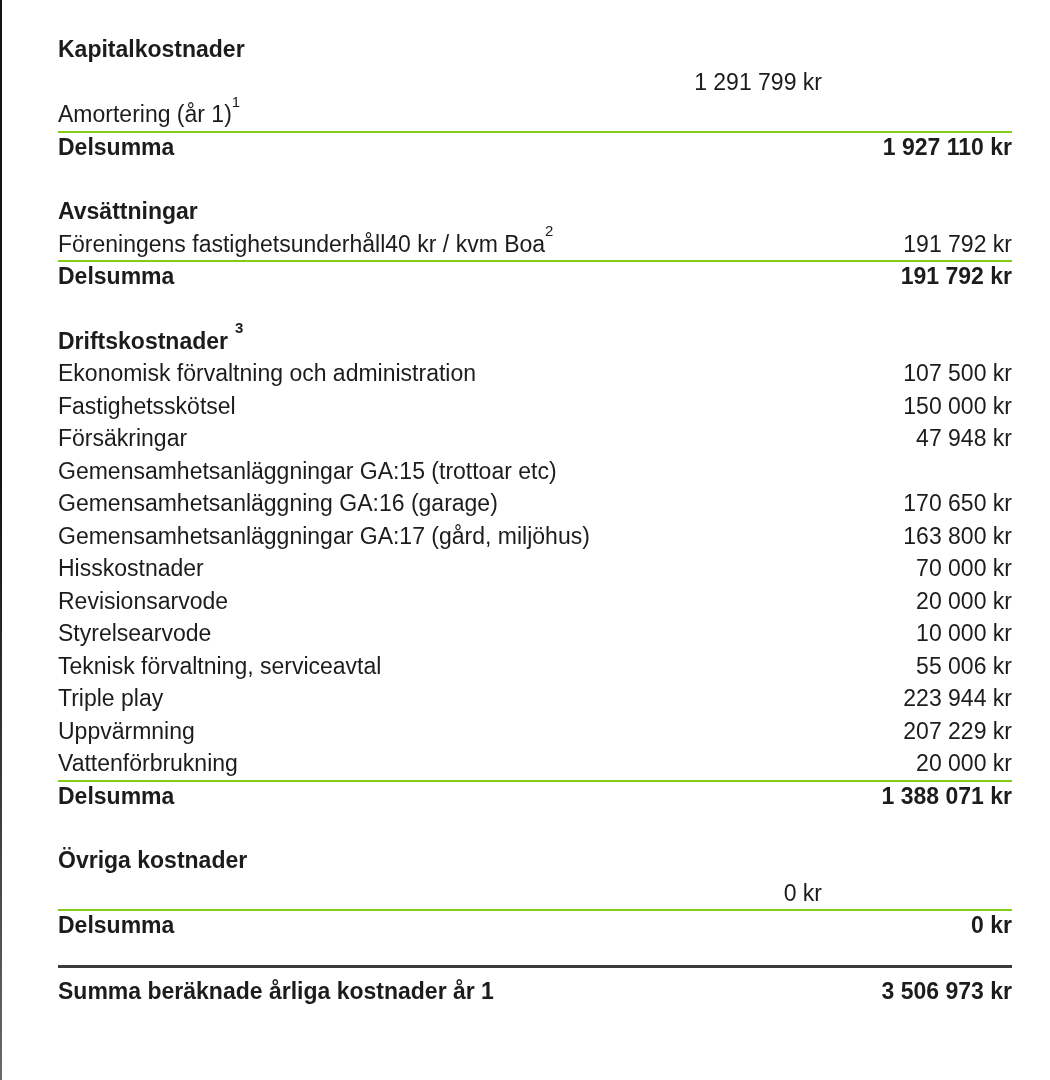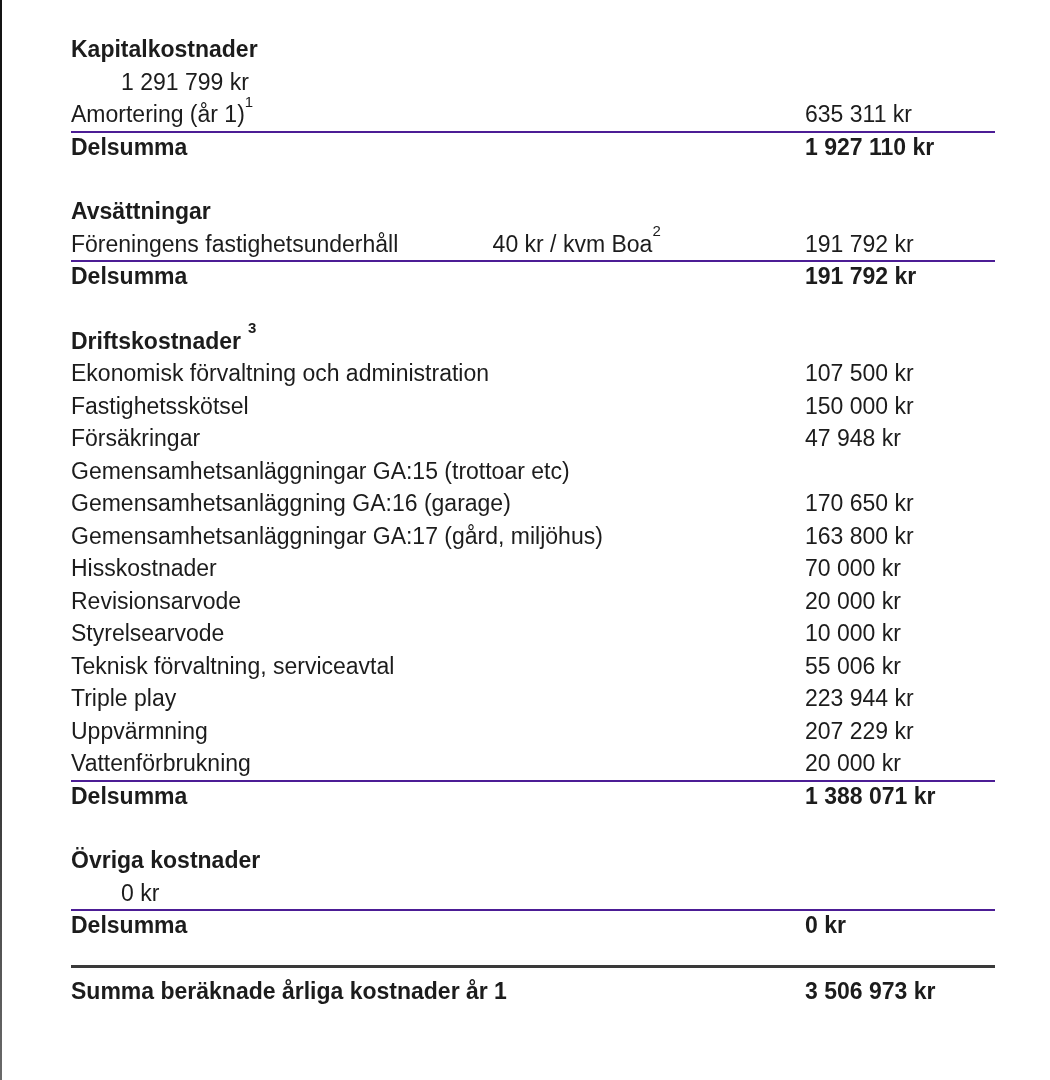--- a/index.html
+++ b/index.html
@@ -19,24 +19,24 @@
   .scan-edge {
     position: absolute;
     left: 0;
     top: 0;
     width: 2px;
     height: 100%;
     background: linear-gradient(#141414 0%, #141414 45%, #3c3c3c 75%, #6a6a6a 100%);
   }
   .content {
     position: absolute;
-    left: 16px;
+    left: 3px;
     top: 0;
     right: 0;
-    padding: 33px 55px 0 55px;
+    padding: 33px 38px 0 55px;
     font-size: 23px;
     line-height: 32.5px;
   }
   .section { margin: 0; }
   .section + .section { margin-top: 32px; }
 
   .section-title {
     font-weight: bold;
   }
   .section-title sup {
@@ -48,24 +48,24 @@
     line-height: 0;
     position: relative;
     top: -0.45em;
   }
   .row {
     display: grid;
     grid-template-columns: auto 1fr 190px;
     align-items: baseline;
   }
   .row .label   { white-space: nowrap; }
-  .row .middle  { text-align: center; padding-right: 50px; white-space: nowrap; }
-  .row .value   { text-align: left; white-space: nowrap; }
+  .row .middle  { text-align: left; padding-right: 50px; white-space: nowrap; }
+  .row .value   { text-align: right; white-space: nowrap; }
   .row.underline {
-    border-bottom: 2px solid #4c1d95;
+    border-bottom: 2px solid #84cc16;
     margin-bottom: -2px;
   }
   .row.subtotal .label,
   .row.subtotal .value {
     font-weight: bold;
   }
   .total-rule {
     border-top: 3px solid #3a3a3a;
     margin-top: 23px;
   }
@@ -87,21 +87,20 @@
 
     <div class="section">
       <div class="section-title"><span>Kapitalkostnader</span><sup></sup></div>
       <div class="row">
         <span class="middle"><span></span><sup></sup></span>
         <span class="value">1 291 799 kr</span>
       </div>
       <div class="row underline">
         <span class="label"><span>Amortering (år 1)</span><sup>1</sup></span>
         <span class="middle"><span></span><sup></sup></span>
-        <span class="value">635 311 kr</span>
       </div>
       <div class="row subtotal">
         <span class="label">Delsumma</span>
         <span class="middle"></span>
         <span class="value">1 927 110 kr</span>
       </div>
     </div>
 
     <div class="section">
       <div class="section-title"><span>Avsättningar</span><sup></sup></div>

